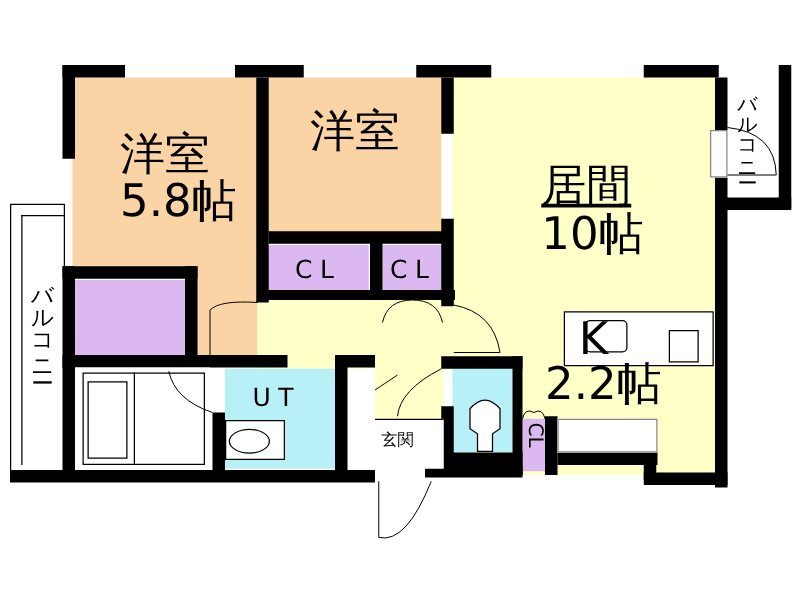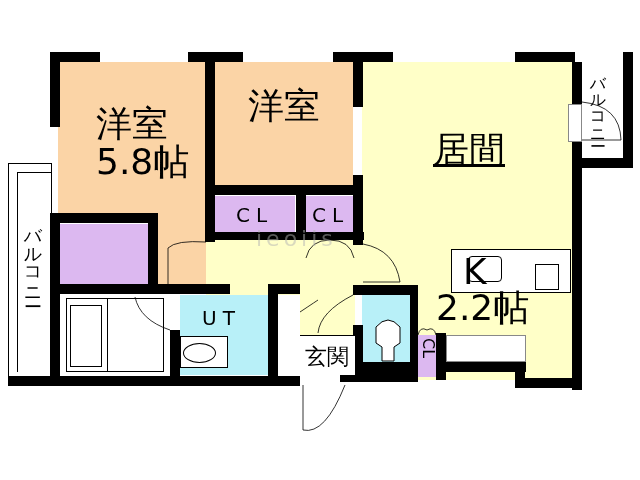--- a/index.html
+++ b/index.html
@@ -112,28 +112,28 @@
       <path d="M436,335 Q434,326 427,330"></path>
     </g>
   </svg>
 
   <div class="label big" style="left:96px;top:106px;">洋室</div>
   <div class="label big" style="left:96px;top:144px;">5.8帖</div>
 
   <div class="label big" style="left:248px;top:88px;">洋室</div>
 
   <div class="label big" style="left:433px;top:132px;text-decoration:underline;">居間</div>
+  <div class="label big" style="left:433px;top:170px;">10帖</div>
 
   <div class="label big" style="left:463px;top:254px;">K</div>
   <div class="label big" style="left:436px;top:290px;">2.2帖</div>
 
   <div class="label small" style="left:236px;top:205px;">CL</div>
   <div class="label small" style="left:312px;top:205px;">CL</div>
   <div class="label" style="left:420px;top:338px;font-size:16px;writing-mode:vertical-rl;">CL</div>
   <div class="label small" style="left:202px;top:308px;text-align:center;">UT</div>
-  <div class="label" style="left:305px;top:346px;font-size:22px;">玄関</div>
+  <div class="label" style="left:305px;top:346px;font-size:13px;">玄関</div>
 
   <div class="label vert" style="left:24px;top:215px;">バルコニー</div>
   <div class="label vert" style="left:590px;top:65px;font-size:16px;">バルコニー</div>
 
-  <div class="label" style="left:256px;top:228px;font-size:22px;color:rgba(180,180,180,0.5);letter-spacing:4px;">ieoiis</div>
 
 </div>
 
 </body></html>

